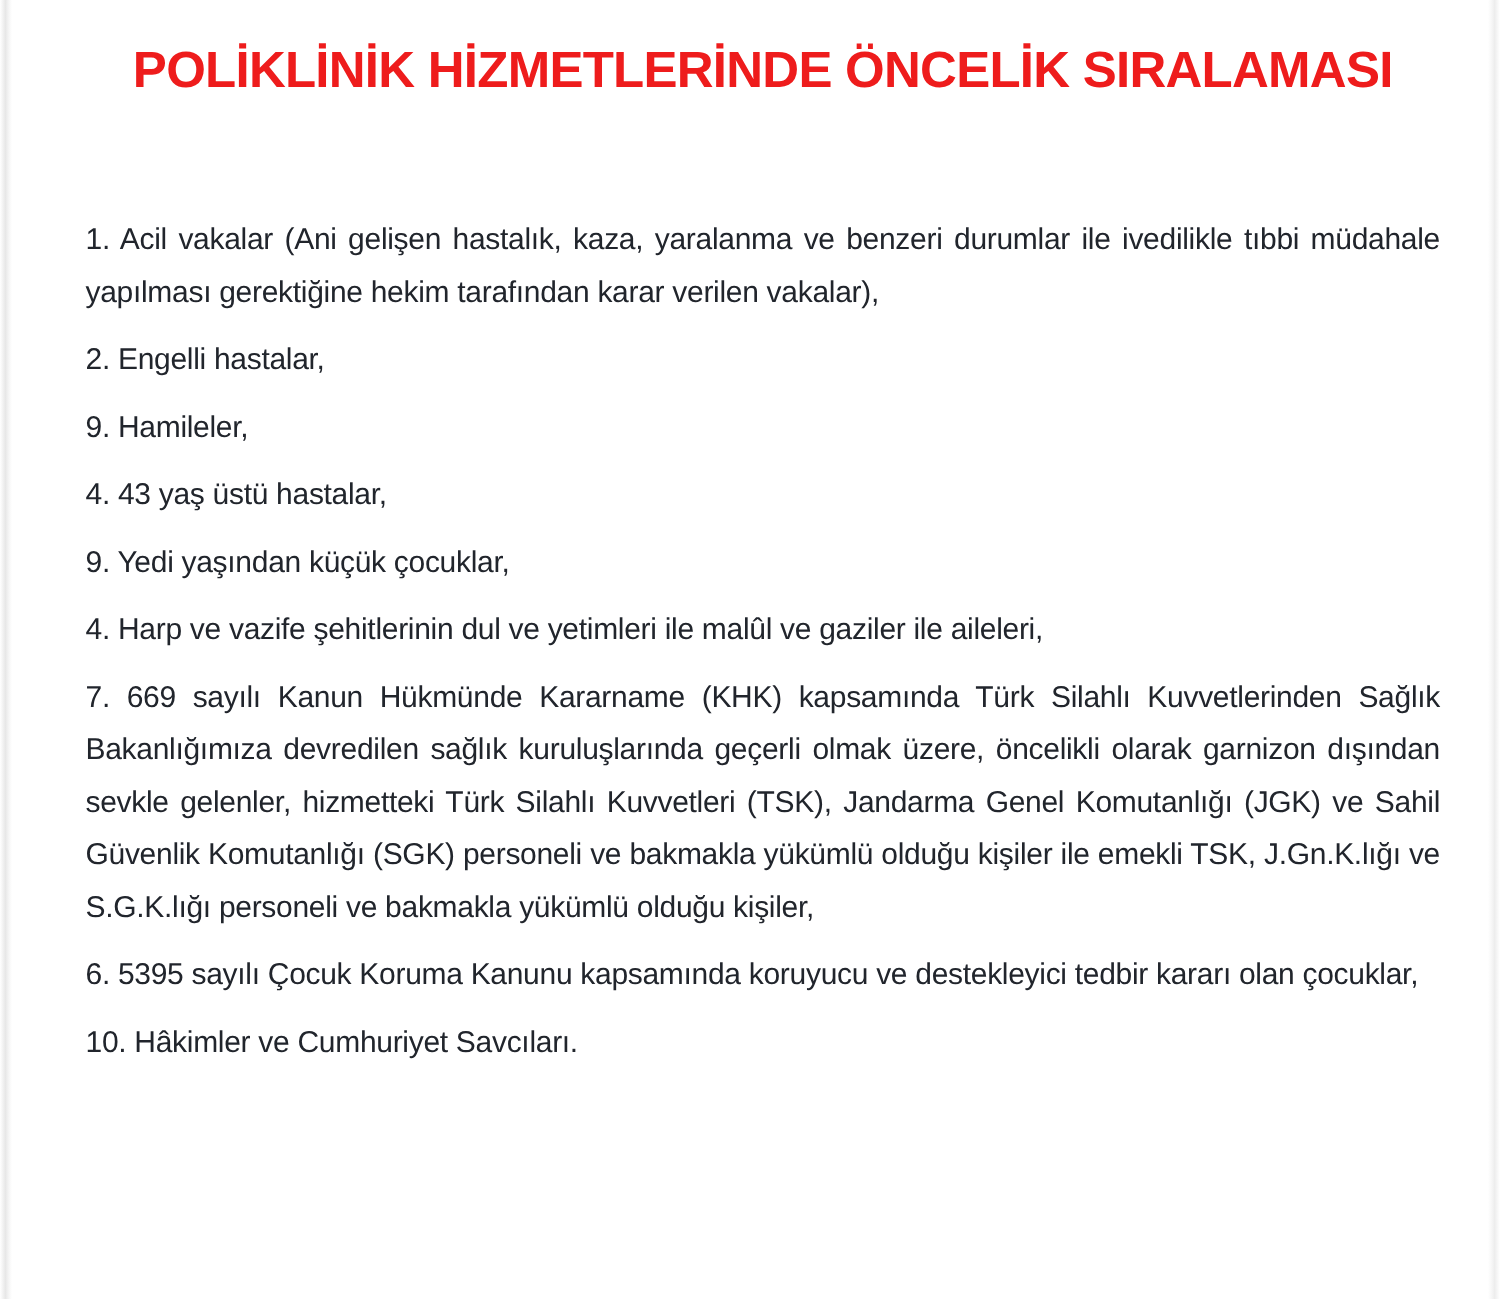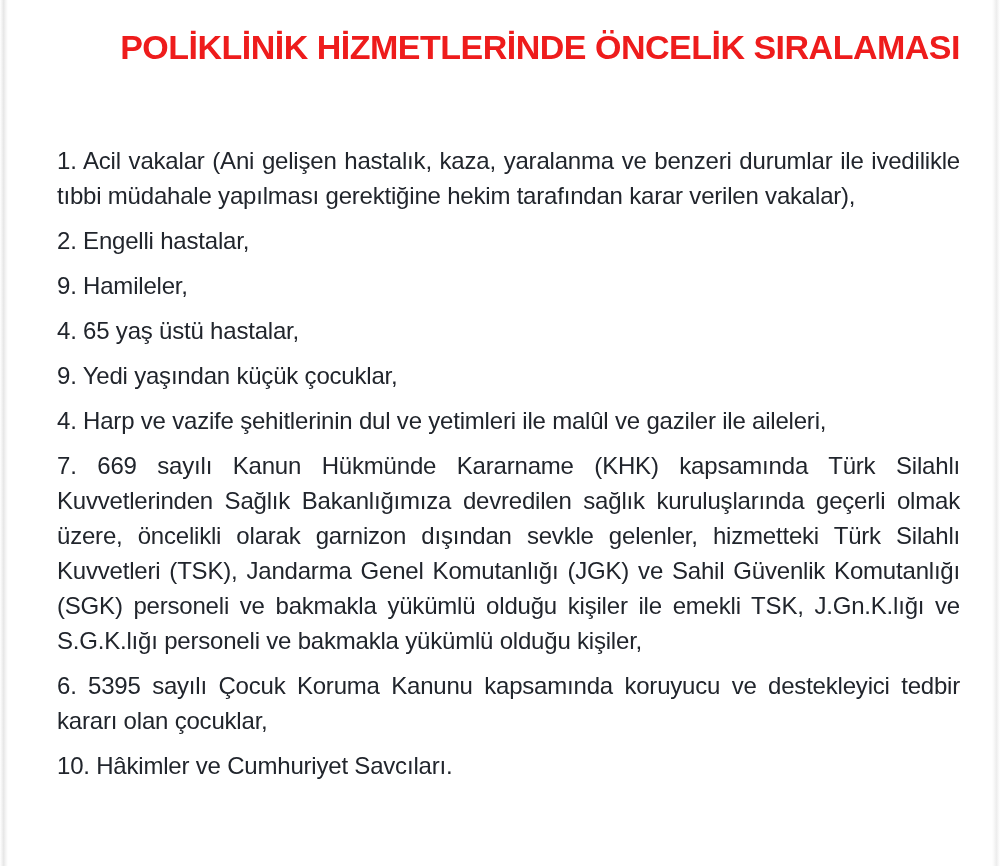--- a/index.html
+++ b/index.html
@@ -31,31 +31,31 @@
   }
   .page {
     box-sizing: border-box;
     width: 1000px;
     height: 866px;
     padding: 22px 40px 0 57px;
   }
   h1.doc-title {
     margin: 6px 0 76px 0;
     padding: 0;
-    text-align: right;
+    text-align: center;
     font-size: 34px;
     font-weight: bold;
     letter-spacing: -0.5px;
     color: #ee1c1c;
     font-family: "Liberation Sans", sans-serif;
   }
   .doc-body p {
     margin: 0 0 10px 0;
     padding: 0;
-    font-size: 24px;
+    font-size: 20px;
     line-height: 35px;
     letter-spacing: -0.2px;
     text-align: justify;
     color: #21252c;
   }
   .doc-body p:last-child {
     margin-bottom: 4px;
   }
 </style>
 </head>
@@ -63,20 +63,20 @@
 
 <div class="page-edge left"></div>
 <div class="page-edge right"></div>
 
 <div class="page">
   <h1 class="doc-title">POLİKLİNİK HİZMETLERİNDE ÖNCELİK SIRALAMASI</h1>
   <div class="doc-body">
     <p>1. Acil vakalar (Ani gelişen hastalık, kaza, yaralanma ve benzeri durumlar ile ivedilikle tıbbi müdahale yapılması gerektiğine hekim tarafından karar verilen vakalar),</p>
     <p>2. Engelli hastalar,</p>
     <p>9. Hamileler,</p>
-    <p>4. 65 yaş üstü hastalar,</p>
+    <p>4. 43 yaş üstü hastalar,</p>
     <p>9. Yedi yaşından küçük çocuklar,</p>
     <p>4. Harp ve vazife şehitlerinin dul ve yetimleri ile malûl ve gaziler ile aileleri,</p>
     <p>7. 669 sayılı Kanun Hükmünde Kararname (KHK) kapsamında Türk Silahlı Kuvvetlerinden Sağlık Bakanlığımıza devredilen sağlık kuruluşlarında geçerli olmak üzere, öncelikli olarak garnizon dışından sevkle gelenler, hizmetteki Türk Silahlı Kuvvetleri (TSK), Jandarma Genel Komutanlığı (JGK) ve Sahil Güvenlik Komutanlığı (SGK) personeli ve bakmakla yükümlü olduğu kişiler ile emekli TSK, J.Gn.K.lığı ve S.G.K.lığı personeli ve bakmakla yükümlü olduğu kişiler,</p>
     <p>6. 5395 sayılı Çocuk Koruma Kanunu kapsamında koruyucu ve destekleyici tedbir kararı olan çocuklar,</p>
     <p>10. Hâkimler ve Cumhuriyet Savcıları.</p>
   </div>
 </div>
 
 </body></html>

